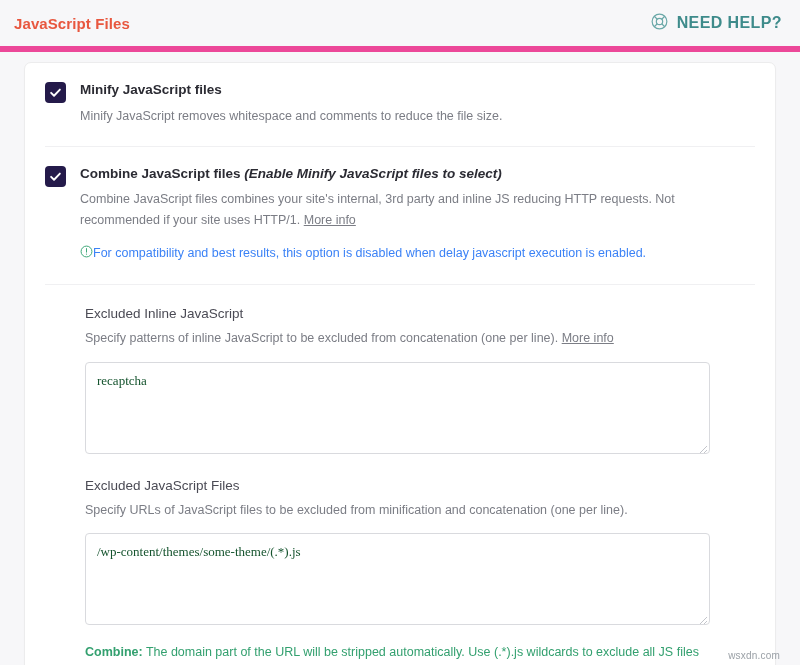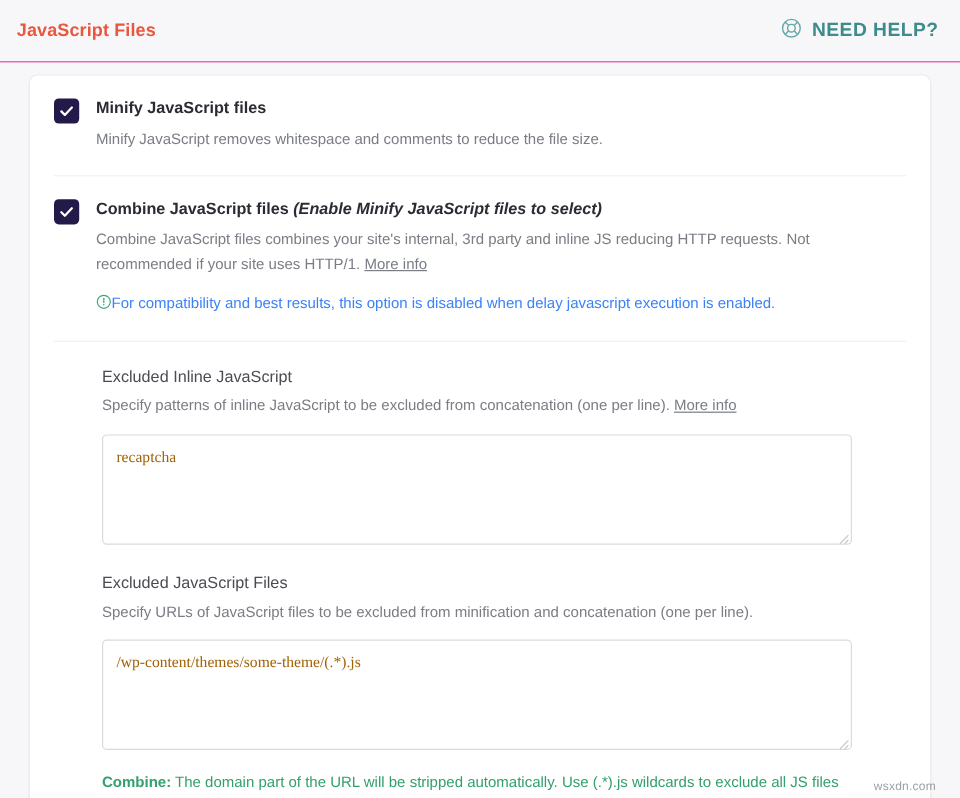--- a/index.html
+++ b/index.html
@@ -19,21 +19,21 @@
   }
 
   
   .page-header {
     height: 52px;
     padding: 0 18px 0 14px;
     display: flex;
     align-items: center;
     justify-content: space-between;
     background: #f7f7f9;
-    border-bottom: 1px solid #ec4899;
+    border-bottom: 6px solid #ec4899;
   }
   .page-title {
     font-size: 15px;
     font-weight: bold;
     color: #e8573f;
     letter-spacing: 0.1px;
   }
   .need-help {
     display: flex;
     align-items: center;
@@ -138,21 +138,21 @@
   }
   textarea.ta {
     width: 100%;
     height: 92px;
     border: 1px solid #d9dade;
     border-radius: 4px;
     background: #ffffff;
     padding: 9px 11px;
     font-family: "Liberation Serif", serif;
     font-size: 13px;
-    color: #a16207;
+    color: #14532d;
     resize: none;
     outline: none;
     line-height: 1.4;
   }
   .resize-grip {
     position: absolute;
     right: 2px;
     bottom: 3px;
     width: 12px;
     height: 12px;

